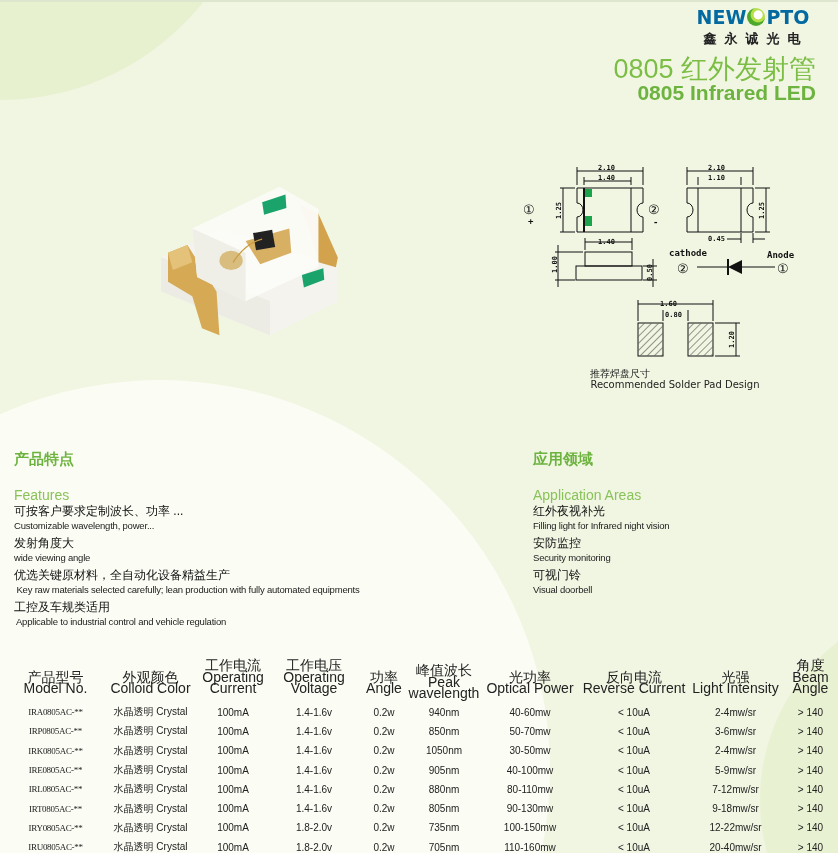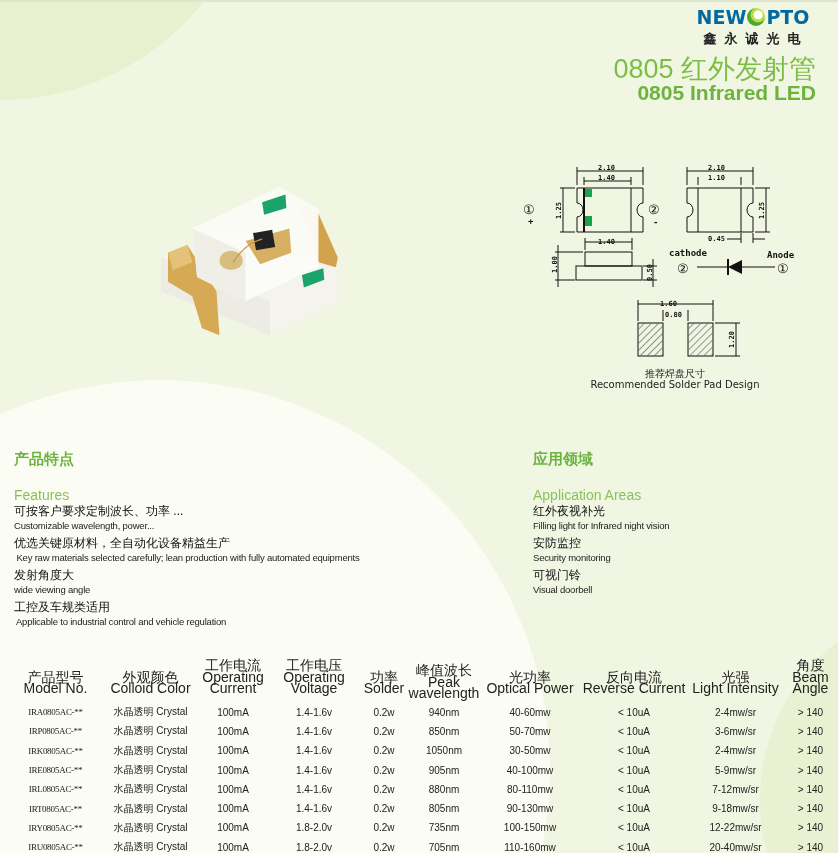--- a/index.html
+++ b/index.html
@@ -36,21 +36,21 @@
   .logo-cn { font-size: 13px; color: #222; letter-spacing: 8px; margin-top: 2px; font-weight: bold; padding-left:6px; }
 
   .title-cn { position: absolute; right: 22px; top: 51px; font-size: 27px; color: #7cbe45; font-weight: normal; }
   .title-en { position: absolute; right: 22px; top: 81px; font-size: 21px; color: #6db33f; font-weight: bold; }
 
   
   .photo { position: absolute; left: 153px; top: 175px; width: 195px; height: 165px; }
 
   
   .drawing { position: absolute; left: 515px; top: 155px; width: 290px; height: 240px; }
-  .pad-caption-cn { position: absolute; left: 590px; top: 367px; width: 170px; text-align: center; font-size: 10px; color: #222; }
+  .pad-caption-cn { position: absolute; left: 590px; top: 367px; width: 170px; font-size: 10px; color: #222; }
   .pad-caption-en { position: absolute; left: 582px; top: 379px; width: 186px; text-align: center; font-size: 10px; color: #222; font-family: "DejaVu Sans", sans-serif; }
 
   
   .sec-title-cn { font-size: 15px; font-weight: bold; color: #6db33f; }
   .sec-title-en { font-size: 14px; color: #8ac25a; margin-top: 18px; }
   .features { position: absolute; left: 14px; top: 450px; }
   .apps { position: absolute; left: 533px; top: 450px; }
   .item-list { margin-top: 0; }
   .item-cn { font-size: 12px; color: #111; line-height: 16px; }
   .item-en { font-size: 9.5px; color: #222; line-height: 14px; margin-bottom: 2px; letter-spacing: -0.2px; }
@@ -209,26 +209,26 @@
 
 <div class="features">
   <div class="sec-title-cn">产品特点</div>
   <div class="sec-title-en">Features</div>
   <div class="item-list">
     <div>
       <div class="item-cn">可按客户要求定制波长、功率 ...</div>
       <div class="item-en">Customizable wavelength, power...</div>
     </div>
     <div>
+      <div class="item-cn">发射角度大</div>
+      <div class="item-en">wide viewing angle</div>
+    </div>
+    <div>
       <div class="item-cn">优选关键原材料，全自动化设备精益生产</div>
       <div class="item-en" style="white-space:pre"> Key raw materials selected carefully; lean production with fully automated equipments</div>
-    </div>
-    <div>
-      <div class="item-cn">发射角度大</div>
-      <div class="item-en">wide viewing angle</div>
     </div>
     <div>
       <div class="item-cn">工控及车规类适用</div>
       <div class="item-en" style="white-space:pre"> Applicable to industrial control and vehicle regulation</div>
     </div>
   </div>
 </div>
 
 <div class="apps">
   <div class="sec-title-cn">应用领域</div>
@@ -277,21 +277,21 @@
           <div>Operating</div>
           <div>Current</div>
         </th>
       <th>
           <div>工作电压</div>
           <div>Operating</div>
           <div>Voltage</div>
         </th>
       <th>
           <div>功率</div>
-          <div>Solder</div>
+          <div>Angle</div>
         </th>
       <th style="padding-bottom:3px">
           <div>峰值波长</div>
           <div>Peak</div>
           <div>wavelength</div>
         </th>
       <th>
           <div>光功率</div>
           <div>Optical Power</div>
         </th>

